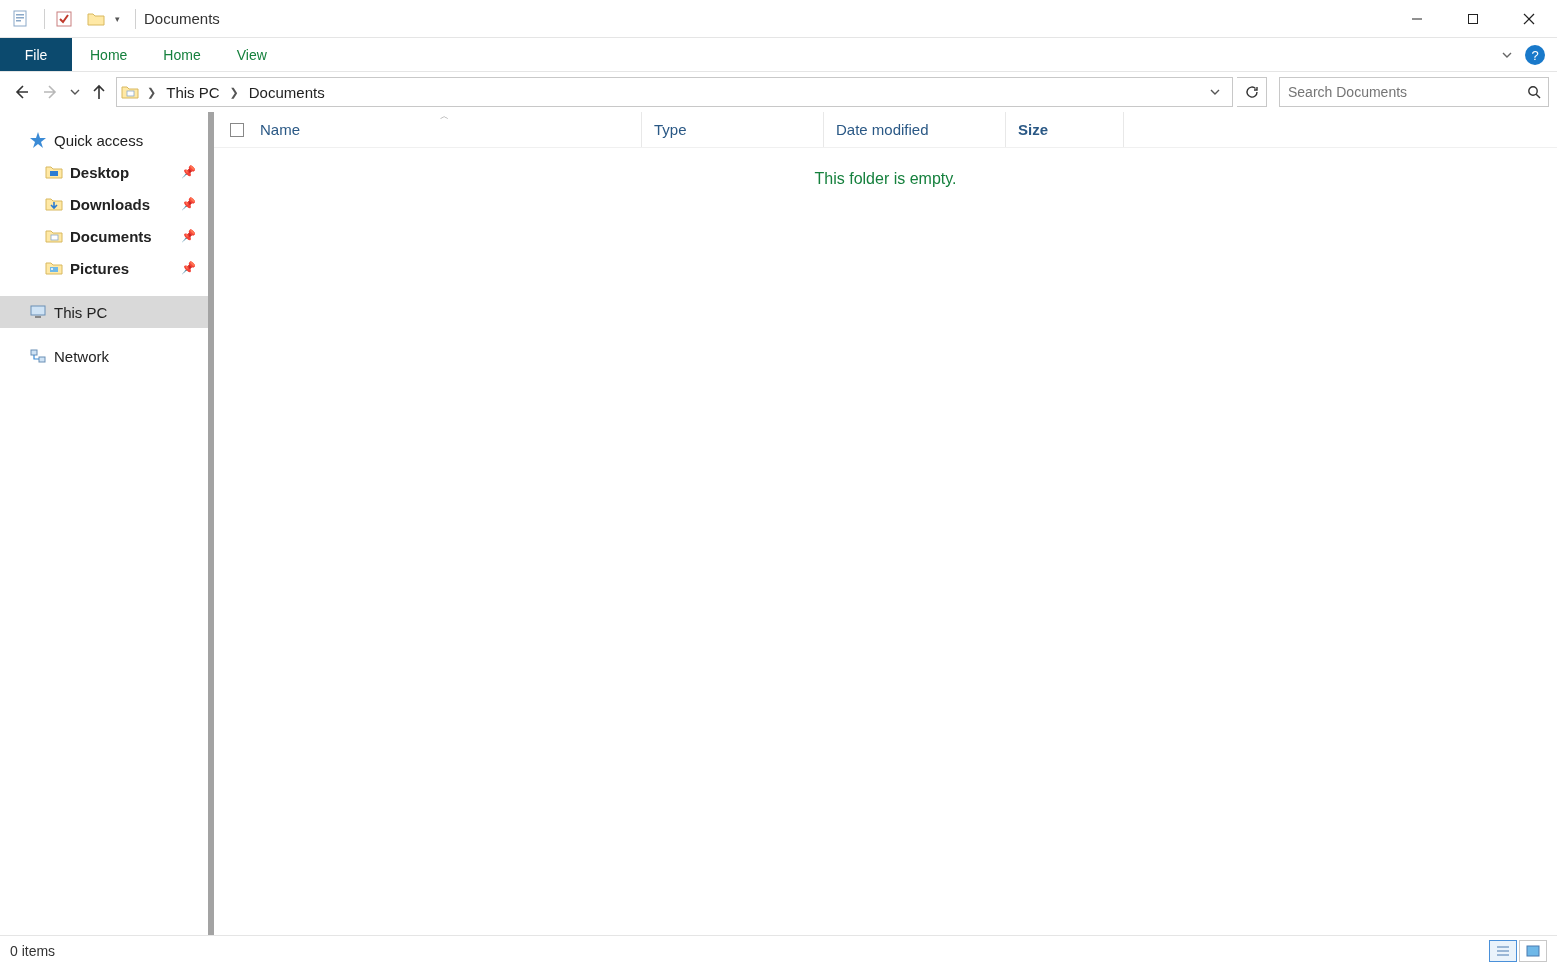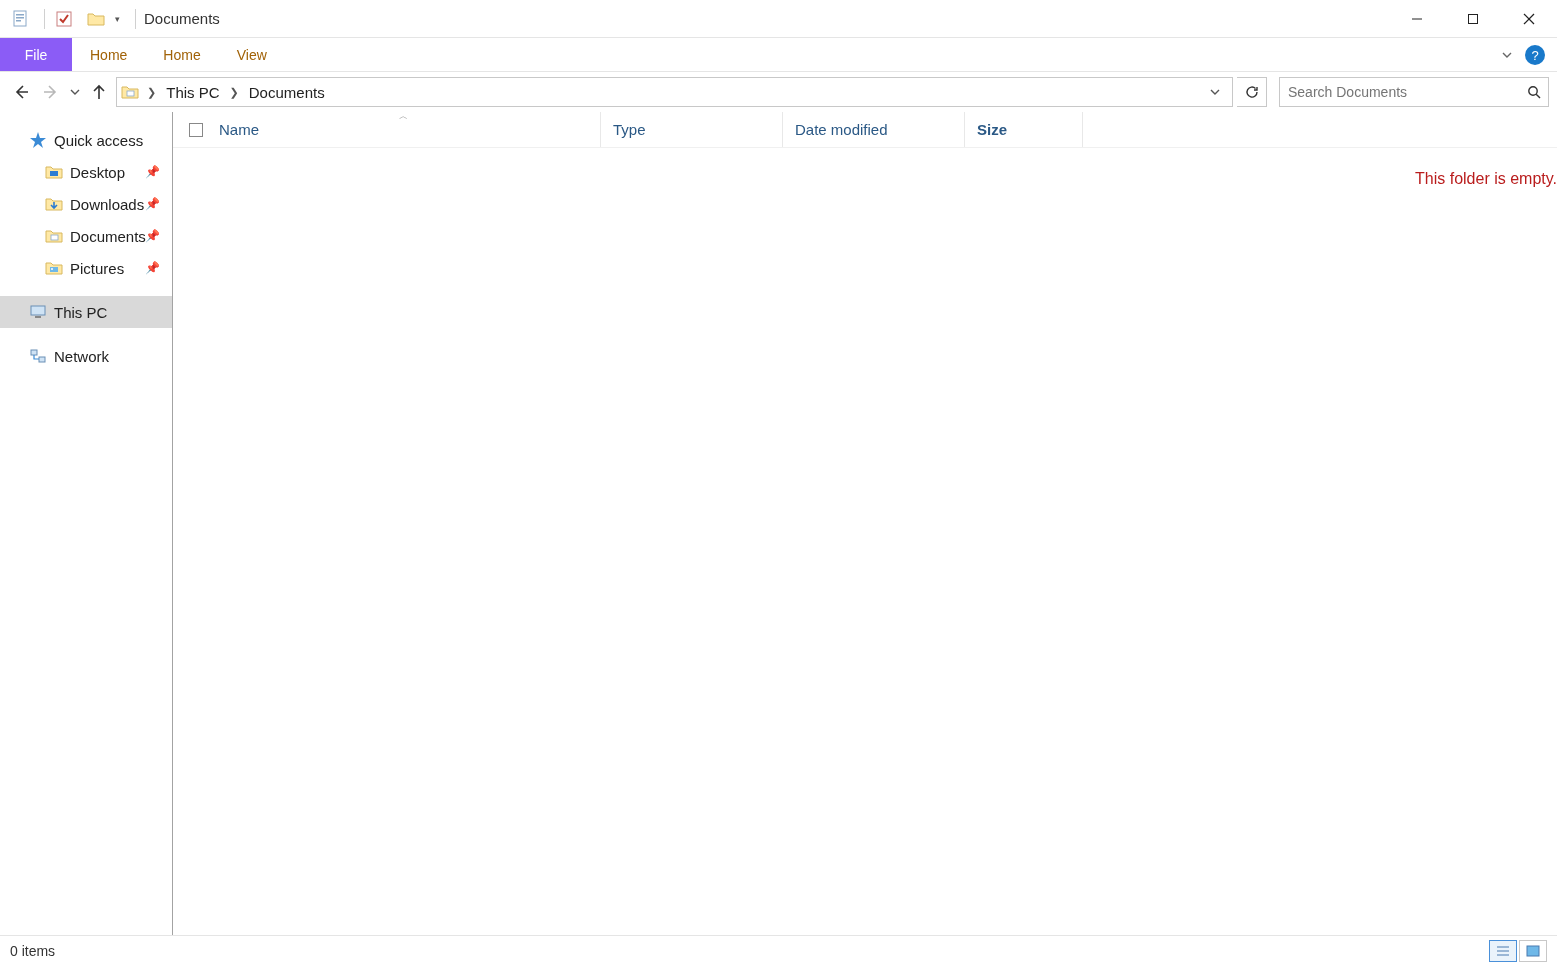--- a/index.html
+++ b/index.html
@@ -5,57 +5,57 @@
 * { margin: 0; padding: 0; box-sizing: border-box; font-family: "Segoe UI", Tahoma, sans-serif; }
 html, body { width: 1557px; height: 965px; background: #fff; overflow: hidden; }
 .titlebar { height: 38px; display: flex; align-items: center; padding-left: 10px; border-bottom: 1px solid #e5e5e5; }
 .titlebar .qat-icon { width: 22px; height: 22px; margin-right: 10px; display:flex; align-items:center; justify-content:center; }
 .titlebar .qat-dropdown { width: 10px; margin-left:-2px; margin-right:8px; color:#555; font-size:9px; }
 .titlebar .sep { width:1px; height:20px; background:#d0d0d0; margin:0 8px 0 2px; }
 .titlebar .title { font-size: 15px; color:#333; }
 .titlebar .spacer { flex:1; }
 .titlebar .winbtn { width:56px; height:38px; display:flex; align-items:center; justify-content:center; font-size:13px; color:#222; }
 .ribbon { height: 34px; display:flex; align-items:stretch; border-bottom:1px solid #e5e5e5; }
-.ribbon .file-tab { background:#8b5cf6; color:#fff; width:72px; display:flex; align-items:center; justify-content:center; font-size:14px; }
-.ribbon .tab { padding:0 18px; display:flex; align-items:center; color:#a16207; font-size:14px; }
+.ribbon .file-tab { background:#0c4a6e; color:#fff; width:72px; display:flex; align-items:center; justify-content:center; font-size:14px; }
+.ribbon .tab { padding:0 18px; display:flex; align-items:center; color:#15803d; font-size:14px; }
 .ribbon .rspacer { flex:1; }
 .ribbon .collapse { width:24px; display:flex; align-items:center; justify-content:center; color:#666; }
 .ribbon .help { width:20px; height:20px; border-radius:50%; background:#1979ca; color:#fff; display:flex; align-items:center; justify-content:center; font-size:13px; margin:7px 12px 0 6px; }
 .navrow { height: 40px; display:flex; align-items:center; padding:4px 8px; gap:4px; }
 .navrow .navbtn { width:26px; height:28px; display:flex; align-items:center; justify-content:center; color:#555; font-size:15px; }
 .navrow .navbtn.disabled { color:#b0b0b0; }
 .navrow .addr { flex:1; display:flex; align-items:center; border:1px solid #c8c8c8; height:30px; }
 .navrow .addr .addricon { width:26px; display:flex; align-items:center; justify-content:center; }
 .navrow .addr .crumb { padding:0 6px; font-size:15px; color:#222; }
 .navrow .addr .chev { color:#555; font-size:11px; padding:0 4px; }
 .navrow .addr .addrspacer { flex:1; }
 .navrow .addr .addrdrop { width:22px; text-align:center; color:#555; font-size:11px; }
 .navrow .refresh { width:30px; height:30px; border:1px solid #c8c8c8; border-left:none; display:flex; align-items:center; justify-content:center; color:#333; font-size:14px; }
 .navrow .search { width:270px; height:30px; border:1px solid #c8c8c8; margin-left:8px; display:flex; align-items:center; }
 .navrow .search input { flex:1; border:none; outline:none; height:26px; padding:0 8px; font-size:14px; color:#404040; }
 .navrow .search .sicon { width:28px; display:flex; align-items:center; justify-content:center; color:#333; }
 .body { display:flex; height: calc(965px - 38px - 34px - 40px - 30px); }
-.sidebar { width:173px; border-right:1px solid #a3a3a3; padding-top:12px; }
+.sidebar { width:214px; border-right:6px solid #a3a3a3; padding-top:12px; }
 .sidebar .item { height:32px; display:flex; align-items:center; padding-left:28px; font-size:15px; color:#222; }
 .sidebar .item .icon { width:20px; height:20px; margin-right:6px; display:flex; align-items:center; justify-content:center; }
-.sidebar .item.sub { padding-left:44px; position:relative; }
+.sidebar .item.sub { padding-left:44px; position:relative;font-weight:bold; }
 .sidebar .item.sub .pin { position:absolute; right:12px; color:#888; font-size:12px; }
 .sidebar .item.selected { background:#d9d9d9; }
 .sidebar .group-gap { height:12px; }
 .main { flex:1; display:flex; flex-direction:column; }
 .columns { height:36px; display:flex; align-items:stretch; border-bottom:1px solid #f0f0f0; }
 .columns .col { display:flex; align-items:center; padding-left:12px; color:#2a5885; font-size:15px; border-right:1px solid #e8e8e8; }
 .columns .chk { width:34px; display:flex; align-items:center; justify-content:center; border:none; }
 .columns .chk .box { width:14px; height:14px; border:1px solid #888; }
 .col-name { width:394px; position:relative; }
 .col-name .sort-indicator { position:absolute; left:50%; transform:translateX(-50%); top:-2px; color:#999; font-size:9px; }
 .col-date { width:182px; }
 .col-type { width:182px; }
 .col-size { width:118px;font-weight:bold; }
-.empty { flex:1; text-align:right; padding-top:22px; color:#b91c1c; font-size:16px; }
+.empty { flex:1; text-align:center; padding-top:22px; color:#15803d; font-size:16px; }
 .statusbar { height:30px; border-top:1px solid #e5e5e5; display:flex; align-items:center; padding:13px 10px; font-size:14px; color:#333; }
 .statusbar .sspacer { flex:1; }
 .statusbar .viewbtn { width:28px; height:22px; border:1px solid #c8c8c8; margin-left:2px; display:flex; align-items:center; justify-content:center; font-size:12px; color:#4a7bb0; }
 .statusbar .viewbtn.active { border-color:#4a90d9; background:#eaf3fb; }
 svg { display:block; }
 </style>
 </head>
 <body>
 
 <div class="titlebar">

